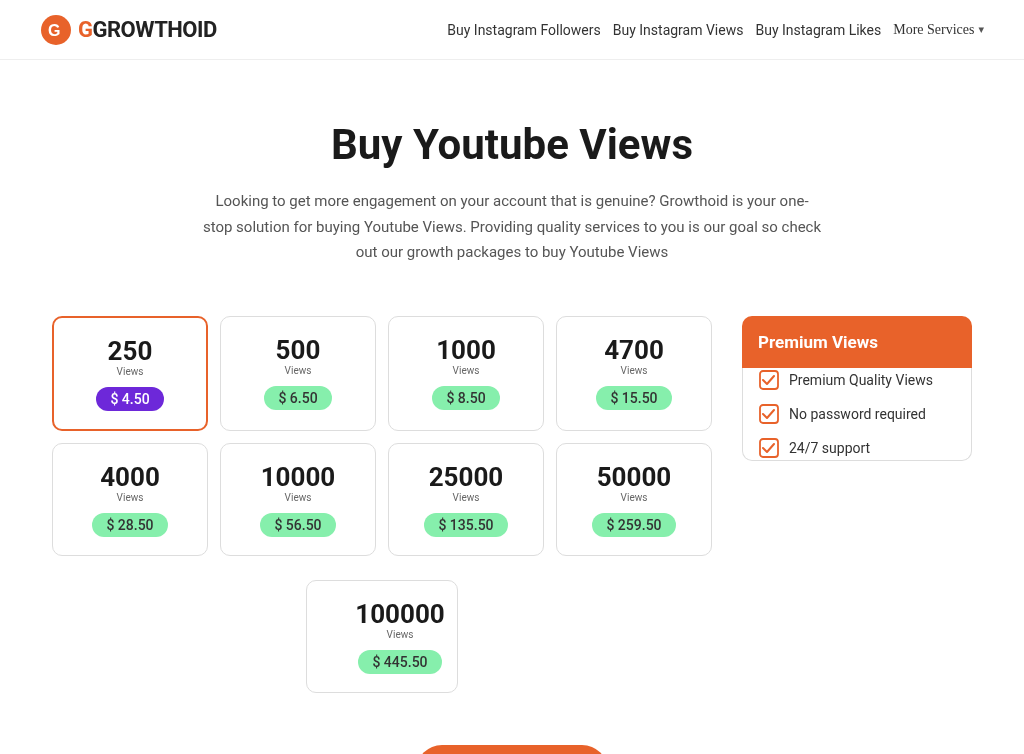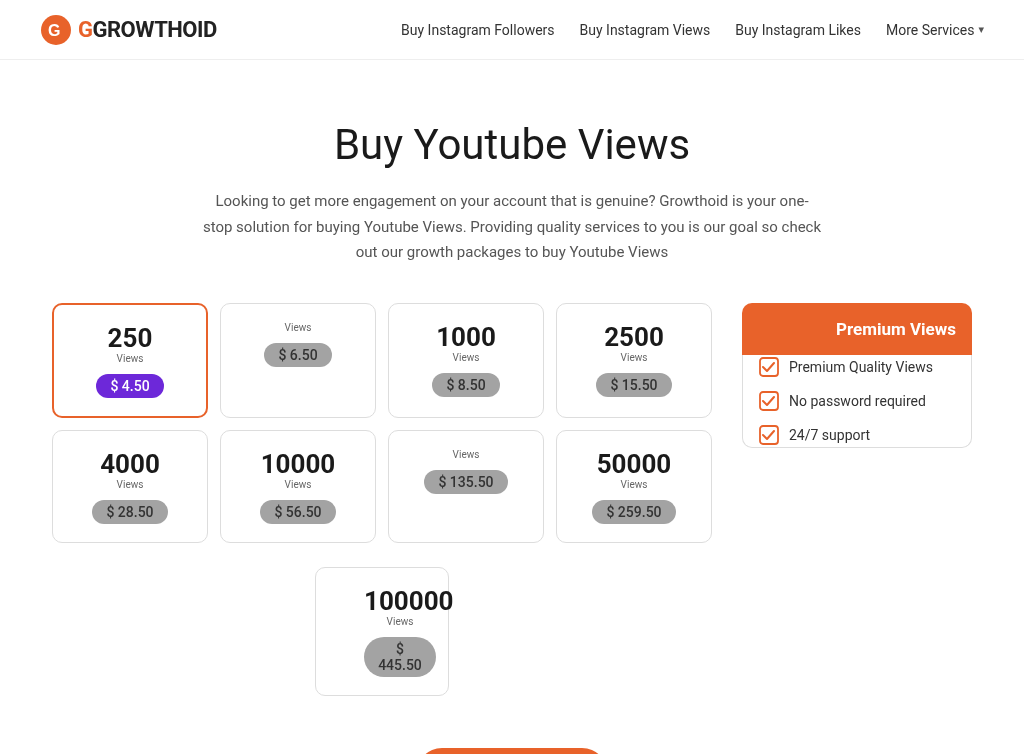--- a/index.html
+++ b/index.html
@@ -24,55 +24,56 @@
     }
     .logo-icon {
       width: 32px;
       height: 32px;
       margin-right: 6px;
     }
     .logo-text-g { color: #e8622a; }
     .nav-links {
       display: flex;
       align-items: center;
-      gap: 25px;
+      gap: 12px;
       list-style: none;
     }
     .nav-links a {
       text-decoration: none;
       color: #333;
       font-size: 14px;
     }
     .more-services {
       display: flex;
       align-items: center;
       gap: 4px;
+      font-family: Liberation Serif, serif;
     }
     .chevron-down { font-size: 11px; color: #555; }
 
     
     main {
       max-width: 960px;
       margin: 0 auto;
       padding: 60px 20px 80px;
     }
     .page-title {
       text-align: center;
       font-size: 42px;
-      font-weight: 400;
+      font-weight: 700;
       margin-bottom: 20px;
       color: #1a1a1a;
     }
     .page-desc {
       text-align: center;
       font-size: 15px;
       color: #555;
       line-height: 1.7;
       max-width: 620px;
-      margin: 0 auto 37px;
+      margin: 0 auto 50px;
     }
 
     
     .content-area {
       display: flex;
       gap: 30px;
       align-items: flex-start;
     }
     .packages-area {
       flex: 1;
@@ -103,53 +104,53 @@
       display: block;
     }
     .pkg-label {
       font-size: 10px;
       color: #666;
       display: block;
       margin-bottom: 10px;
     }
     .pkg-price {
       display: inline-block;
-      background: #a3a3a3;
+      background: #86efac;
       border-radius: 20px;
       padding: 4px 14px;
       font-size: 14px;
       color: #333;
       font-weight: 500;
     }
     .package-card.selected .pkg-price {
       background: #6d28d9;
       color: #fff;
     }
 
     .last-row {
       display: flex;
       justify-content: center;
       margin-bottom: 12px;
     }
     .last-row .package-card {
-      width: 134px;
+      width: 152px;
       padding-left: 48px;
     }
 
     
     .premium-panel {
       width: 230px;
       flex-shrink: 0;
     }
     .premium-header {
       background: #e8622a;
       color: #fff;
       font-weight: 700;
       font-size: 17px;
-      text-align: right;
+      text-align: left;
       padding: 16px;
       border-radius: 10px 10px 0 0;
     }
     .premium-body {
       border: 1.5px solid #ddd;
       border-top: none;
       border-radius: 0 0 10px 10px;
       padding: 2px 16px;
       background: #fff;
     }
@@ -220,44 +221,46 @@
 
     <div class="packages-area">
       <div class="packages-grid" id="packages-grid">
 
       <div class="package-card selected">
       <span class="pkg-amount">250</span>
       <span class="pkg-label">Views</span>
       <span class="pkg-price">$ 4.50</span>
     </div>
           <div class="package-card">
+      <span class="pkg-amount">500</span>
       <span class="pkg-label">Views</span>
       <span class="pkg-price">$ 6.50</span>
     </div>
           <div class="package-card">
       <span class="pkg-amount">1000</span>
       <span class="pkg-label">Views</span>
       <span class="pkg-price">$ 8.50</span>
     </div>
           <div class="package-card">
-      <span class="pkg-amount">2500</span>
+      <span class="pkg-amount">4700</span>
       <span class="pkg-label">Views</span>
       <span class="pkg-price">$ 15.50</span>
     </div>
           <div class="package-card">
       <span class="pkg-amount">4000</span>
       <span class="pkg-label">Views</span>
       <span class="pkg-price">$ 28.50</span>
     </div>
           <div class="package-card">
       <span class="pkg-amount">10000</span>
       <span class="pkg-label">Views</span>
       <span class="pkg-price">$ 56.50</span>
     </div>
           <div class="package-card">
+      <span class="pkg-amount">25000</span>
       <span class="pkg-label">Views</span>
       <span class="pkg-price">$ 135.50</span>
     </div>
           <div class="package-card">
       <span class="pkg-amount">50000</span>
       <span class="pkg-label">Views</span>
       <span class="pkg-price">$ 259.50</span>
     </div>
         </div>
       <div class="last-row" id="last-row">

